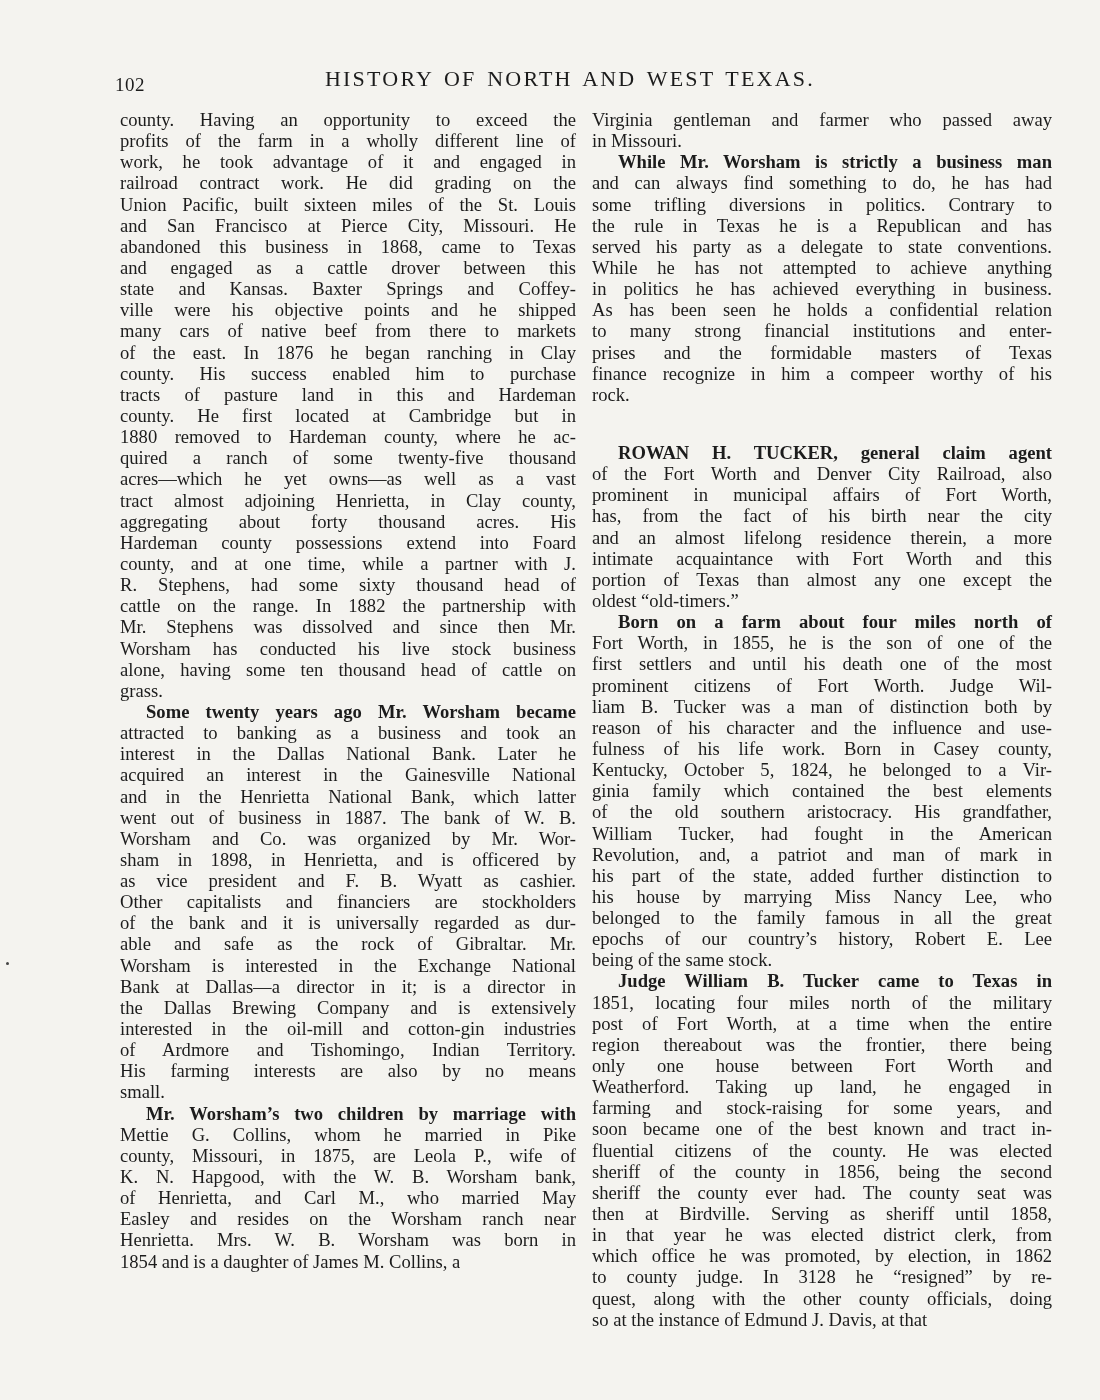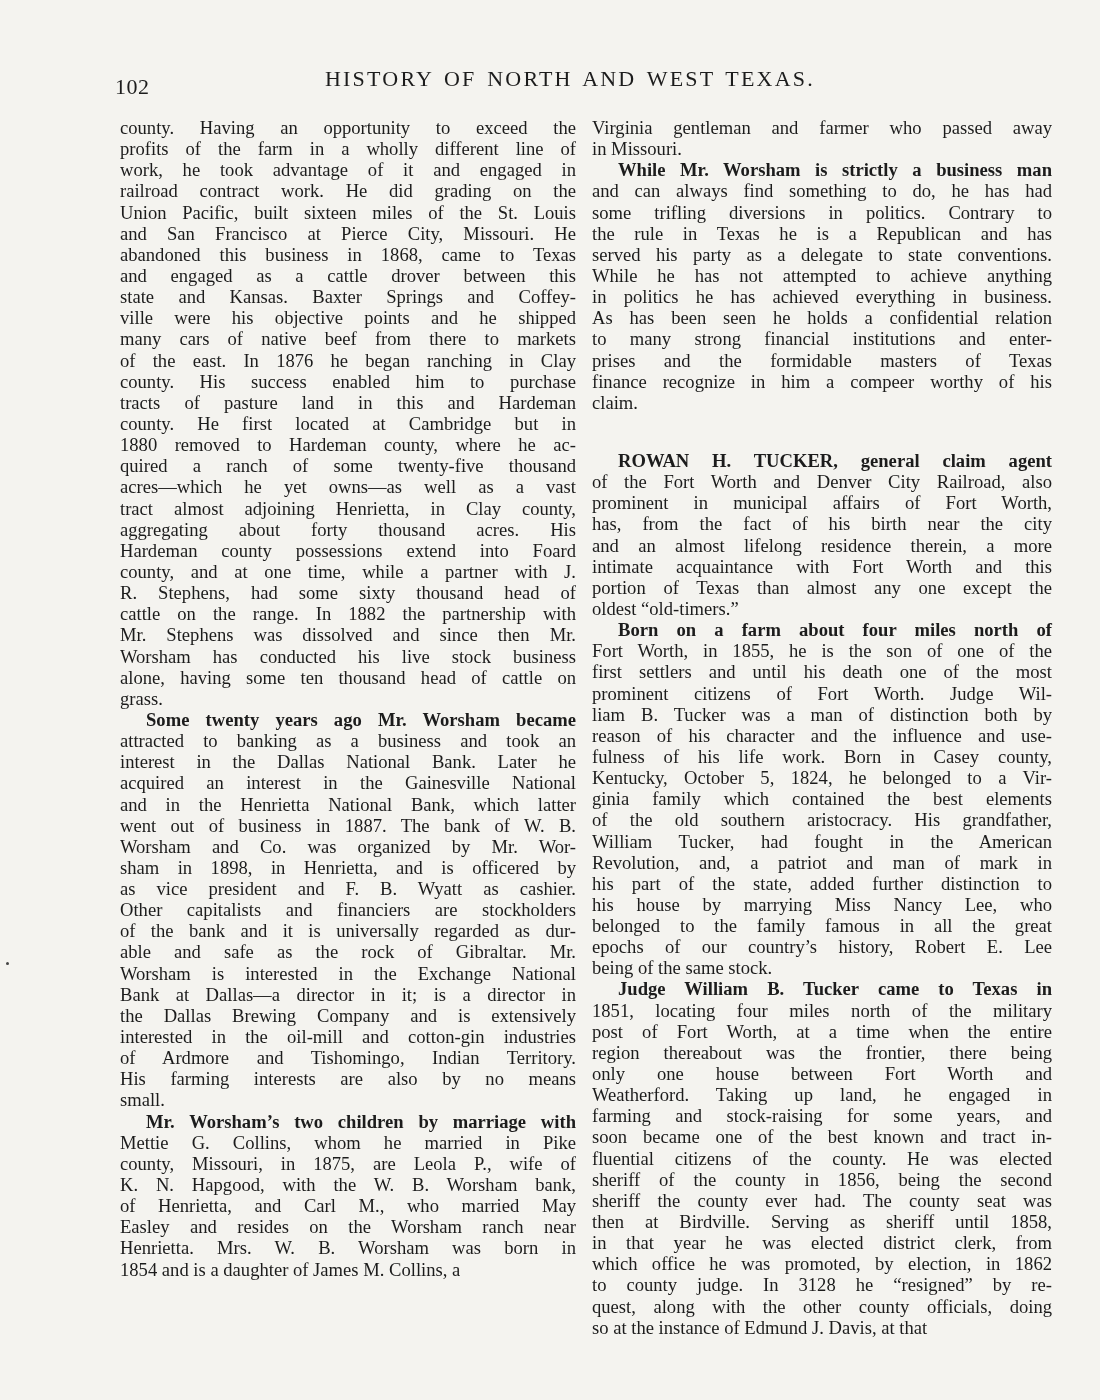--- a/index.html
+++ b/index.html
@@ -9,29 +9,29 @@
     font-family: "Liberation Serif", "DejaVu Serif", serif;
     color: #1c1c1c;
     position: relative;
   }
   .page { position: absolute; left: 0; top: 0; width: 1100px; height: 1400px; }
   .running-head {
     position: absolute; top: 66px; left: 115px; width: 930px; height: 30px;
   }
   .page-number {
     position: absolute; left: 0; top: 8px;
-    font-size: 22px; letter-spacing: 0.5px;
+    font-size: 19px; letter-spacing: 0.5px;
   }
   .page-title {
     position: absolute; left: 210px; top: 0;
     font-size: 22px; letter-spacing: 2.2px; word-spacing: 3px;
     text-transform: uppercase;
   }
   .column {
-    position: absolute; top: 117px; width: 456px;
+    position: absolute; top: 109px; width: 456px;
     font-size: 18.6px; line-height: 21.15px;
   }
   .col-left { left: 120px; }
   .col-right { left: 592px; width: 460px; }
   .line {
     display: block; white-space: nowrap;
     text-align: justify; text-align-last: justify;
     height: 21.15px; overflow: visible;
   }
   .line.last { text-align-last: left; }
@@ -122,21 +122,21 @@
         <span class="line">and can always find something to do, he has had</span>
         <span class="line">some trifling diversions in politics.  Contrary to</span>
         <span class="line">the rule in Texas he is a Republican and has</span>
         <span class="line">served his party as a delegate to state conventions.</span>
         <span class="line">While he has not attempted to achieve anything</span>
         <span class="line">in politics he has achieved everything in business.</span>
         <span class="line">As has been seen he holds a confidential relation</span>
         <span class="line">to many strong financial institutions and enter-</span>
         <span class="line">prises and the formidable masters of Texas</span>
         <span class="line">finance recognize in him a compeer worthy of his</span>
-        <span class="line last">claim.</span>
+        <span class="line last">rock.</span>
       </div>
       <div class="para-gap"></div>
       <div class="paragraph">
         <span class="line indent">ROWAN H. TUCKER, general claim agent</span>
         <span class="line">of the Fort Worth and Denver City Railroad, also</span>
         <span class="line">prominent in municipal affairs of Fort Worth,</span>
         <span class="line">has, from the fact of his birth near the city</span>
         <span class="line">and an almost lifelong residence therein, a more</span>
         <span class="line">intimate acquaintance with Fort Worth and this</span>
         <span class="line">portion of Texas than almost any one except the</span>

